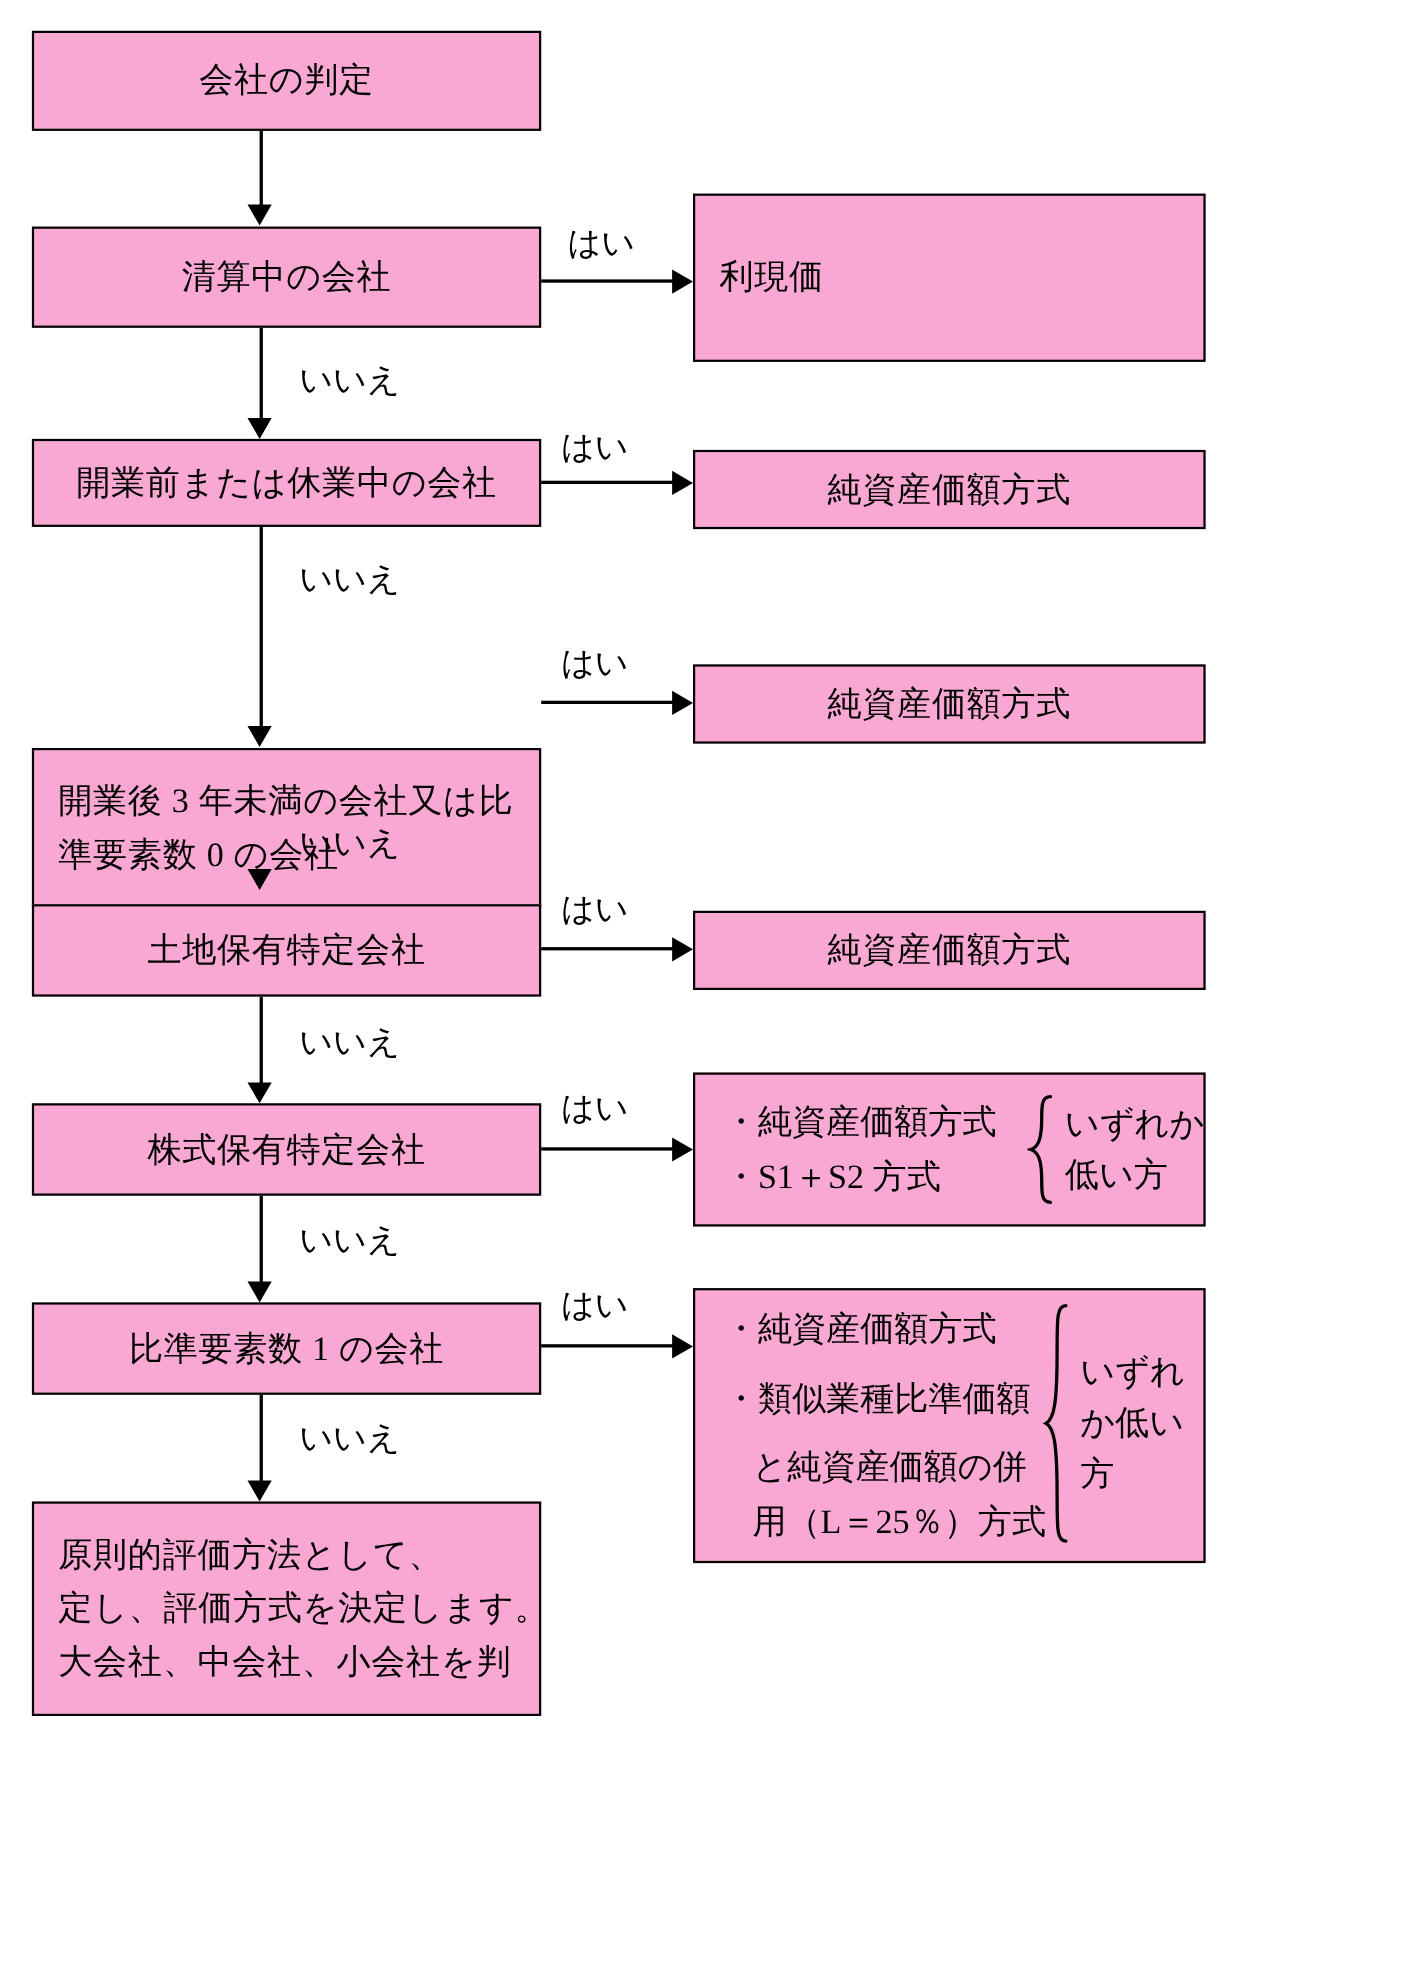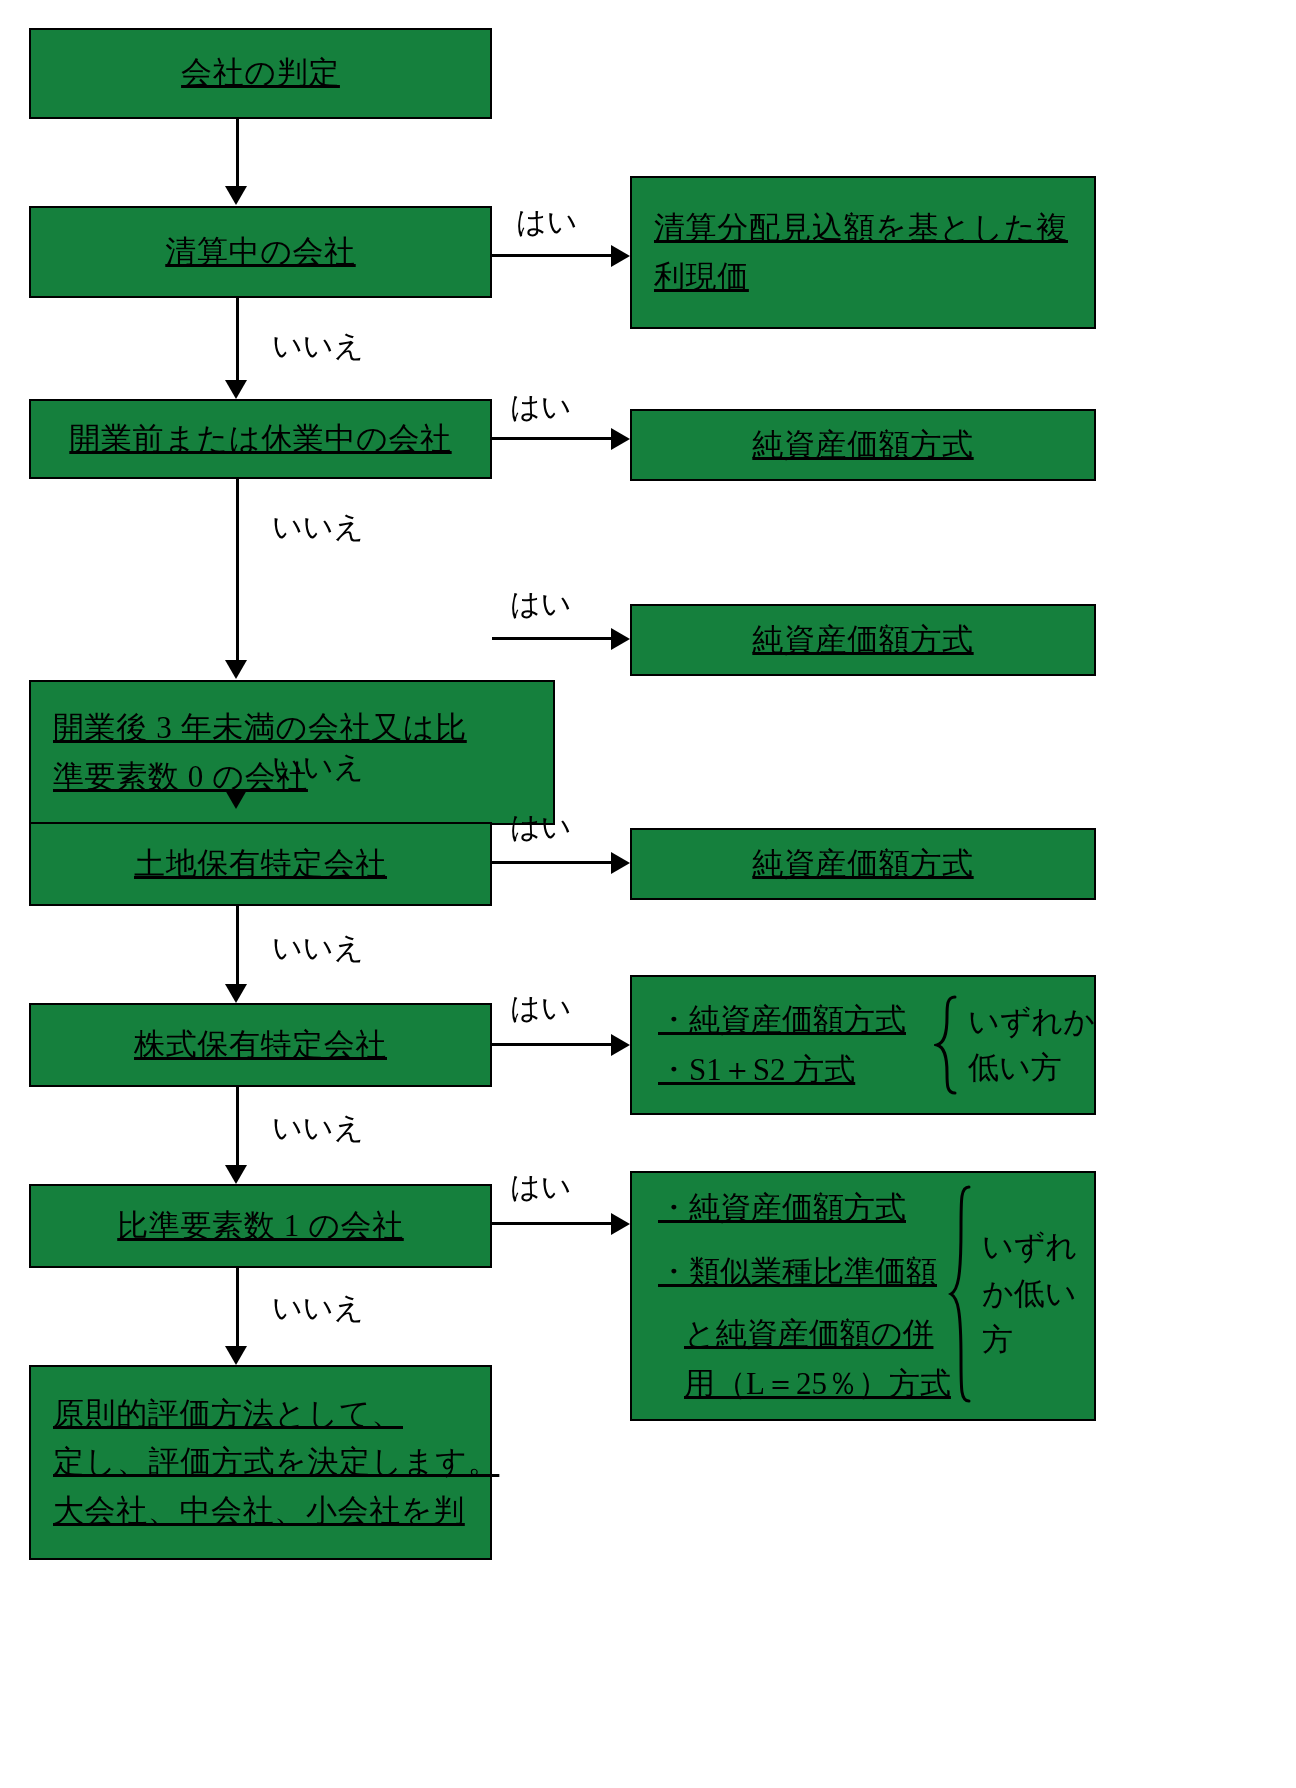--- a/index.html
+++ b/index.html
@@ -13,25 +13,24 @@
     height:1788px;
     background:#fff;
     overflow:hidden;
   }
 
   
   .box{
     position:absolute;
     box-sizing:border-box;
     border:2px solid #000;
-    background:#15803d;
+    background:#f9a8d4;
     display:flex;
     flex-direction:column;
     justify-content:center;
-    text-decoration:underline;
   }
   .box.center{align-items:center;text-align:center;}
   .box.left{align-items:flex-start;text-align:left;}
   .line{
     display:block;
     white-space:nowrap;
     font-size:31px;
     line-height:1.55;
     letter-spacing:.02em;
   }
@@ -116,21 +115,20 @@
 
   <div class="box center" style="left:29px; top:206px; width:463px; height:92px;">
     <span class="line">清算中の会社</span>
   </div>
 
   <div class="elabel" style="left:516px; top:207px;">はい</div>
   <div class="hline" style="left:492px; top:254px; width:123px;"></div>
   <div class="arrow-right" style="left:611px; top:245px;"></div>
 
   <div class="box left" style="left:630px; top:176px; width:466px; height:153px;">
-    <span class="line">清算分配見込額を基とした複</span>
     <span class="line">利現価</span>
   </div>
 
   <div class="vline" style="left:236px; top:298px; width:3px; height:86px;"></div>
   <div class="elabel" style="left:272px; top:331px;">いいえ</div>
   <div class="arrow-down" style="left:225px; top:380px;"></div>
 
   <div class="box center" style="left:29px; top:399px; width:463px; height:80px;">
     <span class="line">開業前または休業中の会社</span>
   </div>
@@ -140,21 +138,21 @@
   <div class="arrow-right" style="left:611px; top:428px;"></div>
 
   <div class="box center" style="left:630px; top:409px; width:466px; height:72px;">
     <span class="line">純資産価額方式</span>
   </div>
 
   <div class="vline" style="left:236px; top:479px; height:185px;"></div>
   <div class="elabel" style="left:272px; top:512px;">いいえ</div>
   <div class="arrow-down" style="left:225px; top:660px;"></div>
 
-  <div class="box left" style="left:29px; top:680px; width:526px; height:145px;">
+  <div class="box left" style="left:29px; top:680px; width:463px; height:145px;">
     <span class="line">開業後 3 年未満の会社又は比</span>
     <span class="line">準要素数 0 の会社</span>
   </div>
 
   <div class="elabel" style="left:510px; top:589px;">はい</div>
   <div class="hline" style="left:492px; top:637px; width:123px;"></div>
   <div class="arrow-right" style="left:611px; top:628px;"></div>
 
   <div class="box center" style="left:630px; top:604px; width:466px; height:72px;">
     <span class="line">純資産価額方式</span>

